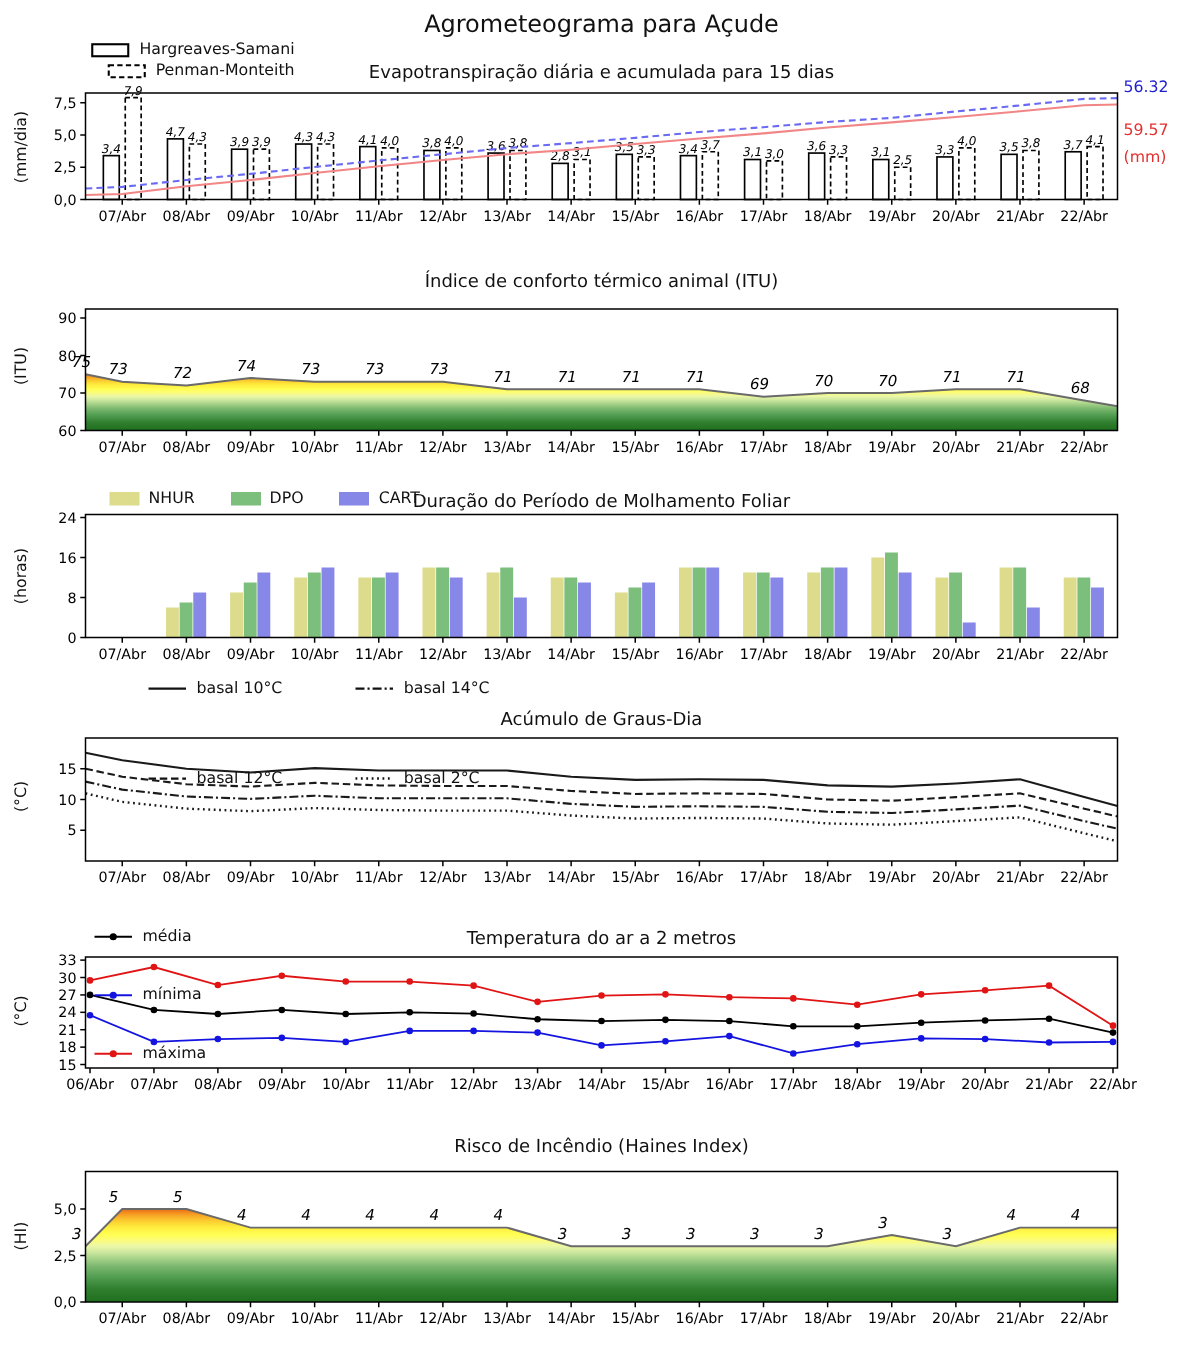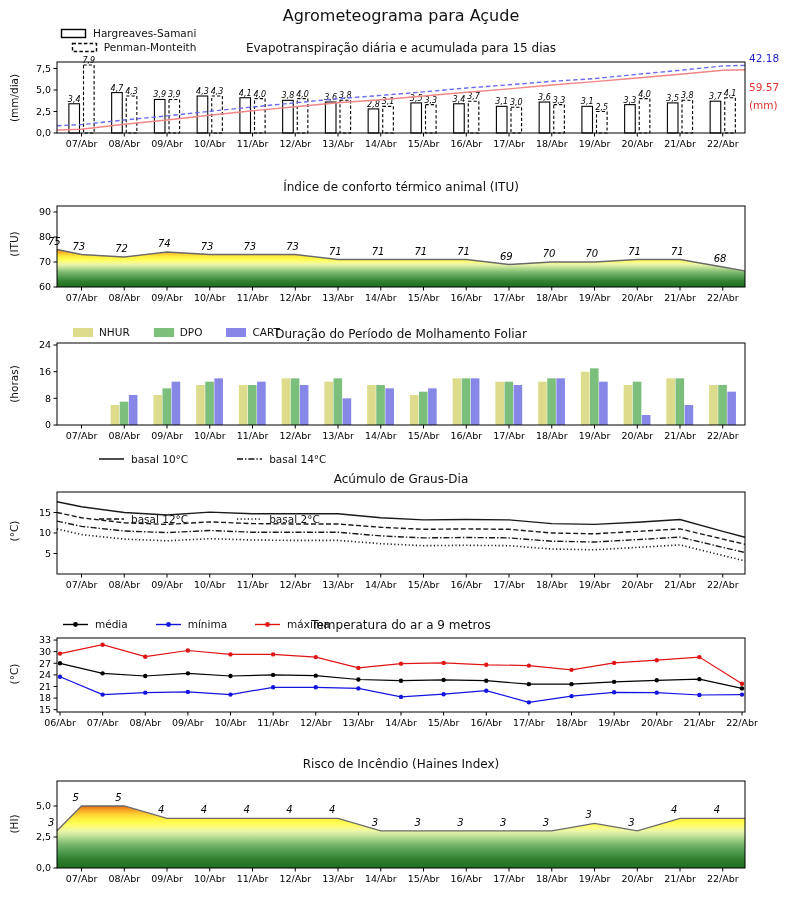--- a/index.html
+++ b/index.html
@@ -538,21 +538,21 @@
       <span>Hargreaves-Samani</span>
     </div>
     <div class="item">
       <svg width="27" height="11">
           <rect x="1.5" y="1.5" width="24" height="8" fill="#fff" stroke="#000" stroke-width="1.4" stroke-dasharray="3.5,2.2"></rect>
         </svg>
       <span>Penman-Monteith</span>
     </div>
   </div>
   <div class="ylab" style="top:92px;">(mm/dia)</div>
-  <div class="racc blue" style="top:52px;">42.18</div>
+  <div class="racc blue" style="top:52px;">56.32</div>
   <div class="racc red" style="top:81px;text-align:right;">59.57</div>
   <div class="racc red" style="top:99px;">(mm)</div>
 
   <div class="ptitle" style="top:180px;">Índice de conforto térmico animal (ITU)</div>
   <div class="ylab" style="top:238px;">(ITU)</div>
 
   <div class="ptitle" style="top:327px;">Duração do Período de Molhamento Foliar</div>
   <div class="legend" style="left:73px;top:326px;gap:24px;">
     <div class="item">
       <span class="sw sw-nhur"></span>
@@ -591,22 +591,22 @@
     </div>
     <div class="item">
       <svg width="27" height="8">
           <line x1="1" y1="4" x2="26" y2="4" stroke="#111" stroke-width="1.7" stroke-dasharray="1.2,2.4"></line>
         </svg>
       <span>basal 2°C</span>
     </div>
   </div>
   <div class="ylab" style="top:525px;">(°C)</div>
 
-  <div class="ptitle" style="top:618px;">Temperatura do ar a 9 metros</div>
-  <div class="legend" style="left:62px;top:618px;gap:27px;">
+  <div class="ptitle" style="top:618px;">Temperatura do ar a 2 metros</div>
+  <div class="legend" style="left:62px;top:618px;gap:27px;flex-direction:column;">
     <div class="item">
       <svg width="27" height="9">
           <line x1="1" y1="4.5" x2="26" y2="4.5" stroke="#000" stroke-width="1.4"></line>
           <circle cx="13.5" cy="4.5" r="2.4" fill="#000"></circle>
         </svg>
       <span>média</span>
     </div>
     <div class="item">
       <svg width="27" height="9">
           <line x1="1" y1="4.5" x2="26" y2="4.5" stroke="#1414e0" stroke-width="1.4"></line>

